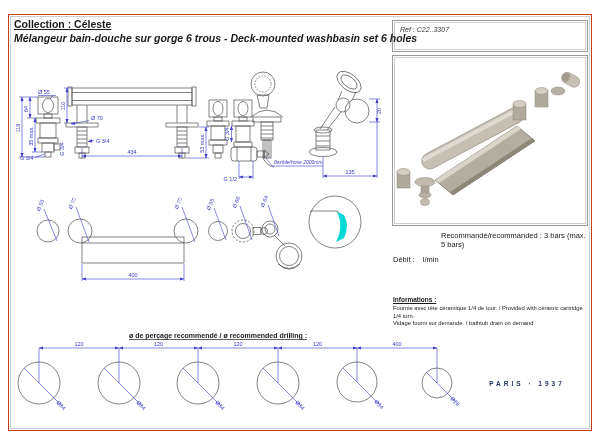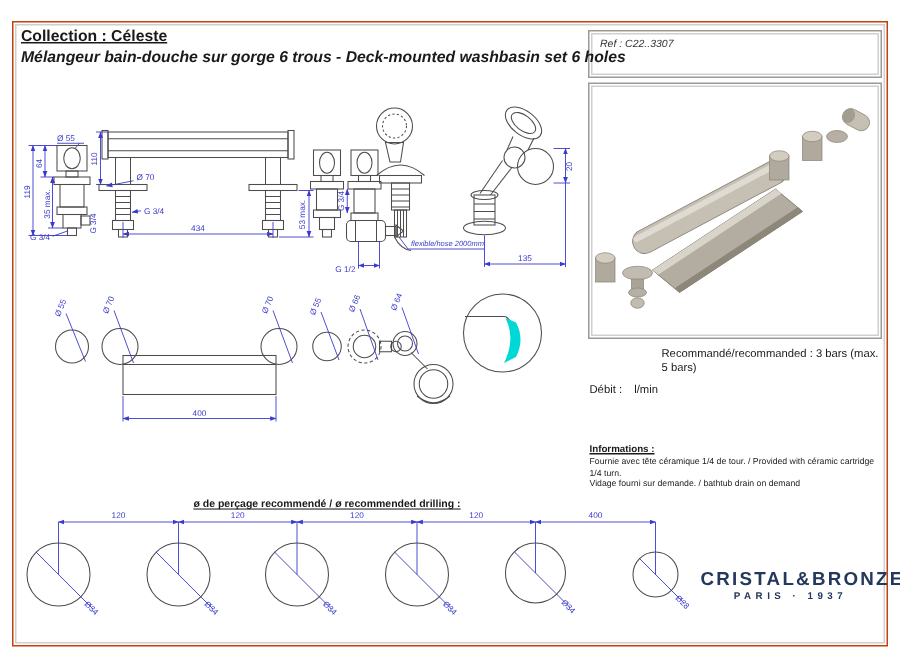--- a/index.html
+++ b/index.html
@@ -96,21 +96,20 @@
       <span class="unit">l/min</span>
     </div>
 
     <div class="informations">
       <div class="info-title">Informations :</div>
       <div class="info-line">Fournie avec tête céramique 1/4 de tour. / Provided with céramic cartridge 1/4 turn.</div>
       <div class="info-line">Vidage fourni sur demande. / bathtub drain on demand</div>
     </div>
 
     <div class="logo">
-      <div class="logo-name">CRISTAL&amp;BRONZE</div>
       <div class="logo-tag">PARIS · 1937</div>
     </div>
   </div>
 
   <svg class="draw" viewBox="0 0 600 442">
     <defs>
       <marker id="ar" viewBox="0 0 8 8" markerWidth="7" markerHeight="7" refX="7.5" refY="4" orient="auto-start-reverse">
         <path d="M0,1 L8,4 L0,7 Z" fill="#3a3acc"></path>
       </marker>
     </defs>

